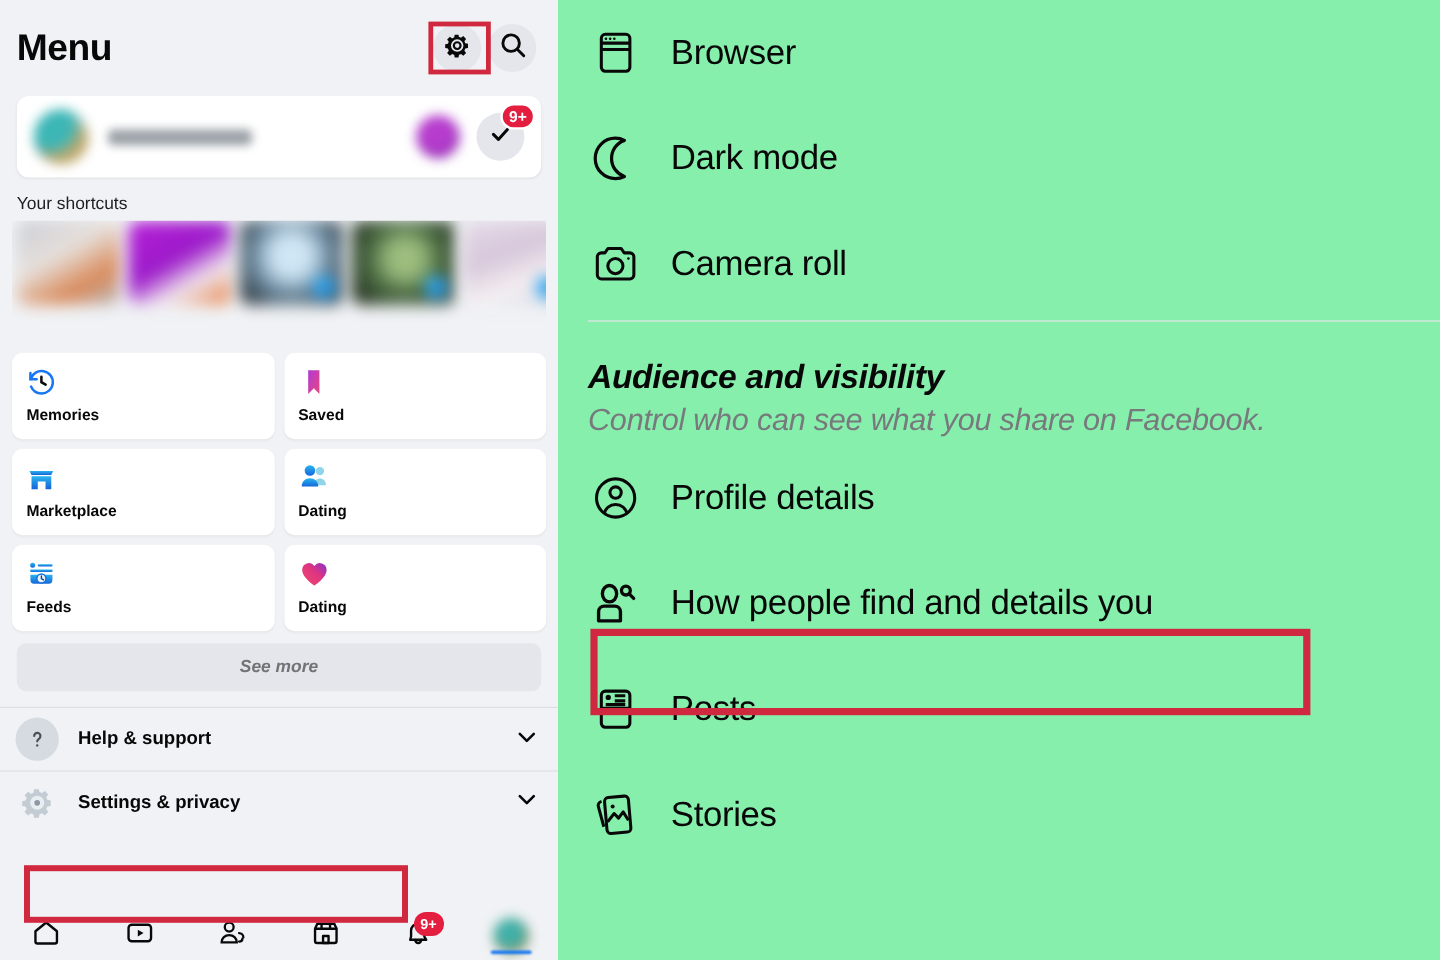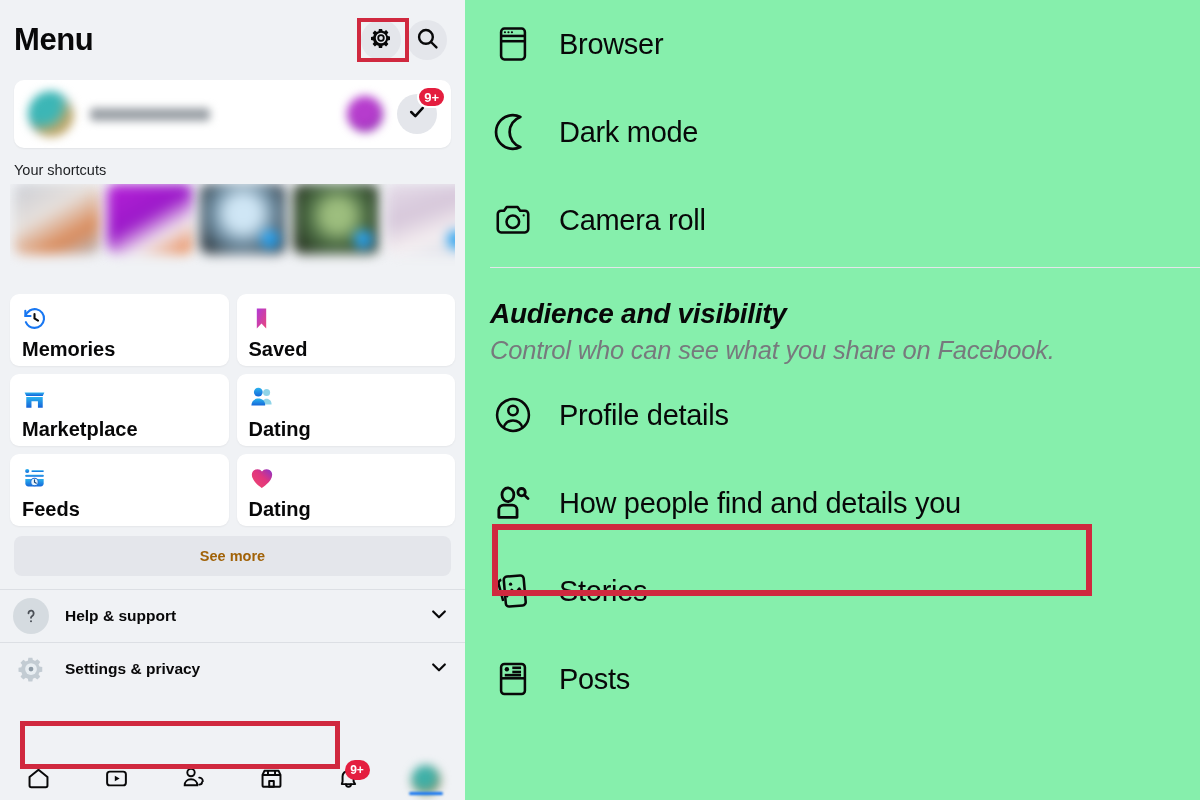--- a/index.html
+++ b/index.html
@@ -142,29 +142,29 @@
   .tile {
     background: #ffffff;
     border-radius: 9px;
     height: 72px;
     padding: 11px 12px 0 12px;
     box-shadow: 0 1px 2px rgba(0,0,0,0.05);
   }
   .tile-icon { height: 26px; display: flex; align-items: center; }
   .tile-label {
     margin-top: 7px;
-    font-size: 20px; font-weight: bold; color: #080809;
+    font-size: 13px; font-weight: bold; color: #080809;
   }
 
   .see-more {
     margin: 10px 14px 0 14px;
     height: 40px; border-radius: 8px;
     background: #e4e6eb;
     display: flex; align-items: center; justify-content: center;
-    font-size: 14.5px; font-weight: bold; color: #a16207;
+    font-size: 14.5px; font-weight: bold; color: #737373; font-style: italic;
   }
 
   .lp-divider { margin-top: 13px; height: 1px; background: #dcdfe4; }
 
   .lp-row {
     height: 52px;
     display: flex; align-items: center;
     padding: 0 16px 0 13px;
     position: relative;
   }
@@ -596,36 +596,36 @@
         </svg>
       </div>
       <div class="rp-label">How people find and details you</div>
     </div>
 
     <div class="hl-find"></div>
 
     <div class="rp-row">
       <div class="rp-icon">
         <svg width="42" height="42" viewBox="0 0 24 24" fill="none" stroke="#080809" stroke-width="1.45" stroke-linejoin="round">
-          <path d="M5.3 5.6C4.2 5.9 3.5 7 3.8 8.1l2.6 9.6"></path>
-          <rect x="7.3" y="3.4" width="11.4" height="17.2" rx="1.9" transform="rotate(-5 13 12)"></rect>
-          <circle cx="10.6" cy="8.1" r="0.95" fill="#080809" stroke="none"></circle>
-          <polyline points="8.2,15.4 11.3,11.4 13.4,13.6 15.6,10.6 18.1,14.6"></polyline>
-        </svg>
-      </div>
-      <div class="rp-label">Stories</div>
-    </div>
-
-    <div class="rp-row">
-      <div class="rp-icon">
-        <svg width="42" height="42" viewBox="0 0 24 24" fill="none" stroke="#080809" stroke-width="1.45" stroke-linejoin="round">
           <rect x="5.2" y="3.4" width="13.6" height="17.2" rx="1.9"></rect>
           <line x1="5.2" y1="11.6" x2="18.8" y2="11.6"></line>
           <circle cx="8.5" cy="6.4" r="1.25" fill="#080809" stroke="none"></circle>
           <line x1="11.6" y1="5.6" x2="16.6" y2="5.6" stroke-width="1.5"></line>
           <line x1="11.6" y1="8" x2="16.6" y2="8" stroke-width="1.5"></line>
           <line x1="7.3" y1="9.8" x2="16.6" y2="9.8" stroke-width="1.5"></line>
         </svg>
       </div>
       <div class="rp-label">Posts</div>
     </div>
+
+    <div class="rp-row">
+      <div class="rp-icon">
+        <svg width="42" height="42" viewBox="0 0 24 24" fill="none" stroke="#080809" stroke-width="1.45" stroke-linejoin="round">
+          <path d="M5.3 5.6C4.2 5.9 3.5 7 3.8 8.1l2.6 9.6"></path>
+          <rect x="7.3" y="3.4" width="11.4" height="17.2" rx="1.9" transform="rotate(-5 13 12)"></rect>
+          <circle cx="10.6" cy="8.1" r="0.95" fill="#080809" stroke="none"></circle>
+          <polyline points="8.2,15.4 11.3,11.4 13.4,13.6 15.6,10.6 18.1,14.6"></polyline>
+        </svg>
+      </div>
+      <div class="rp-label">Stories</div>
+    </div>
   </div>
 </div>
 
 </body></html>

